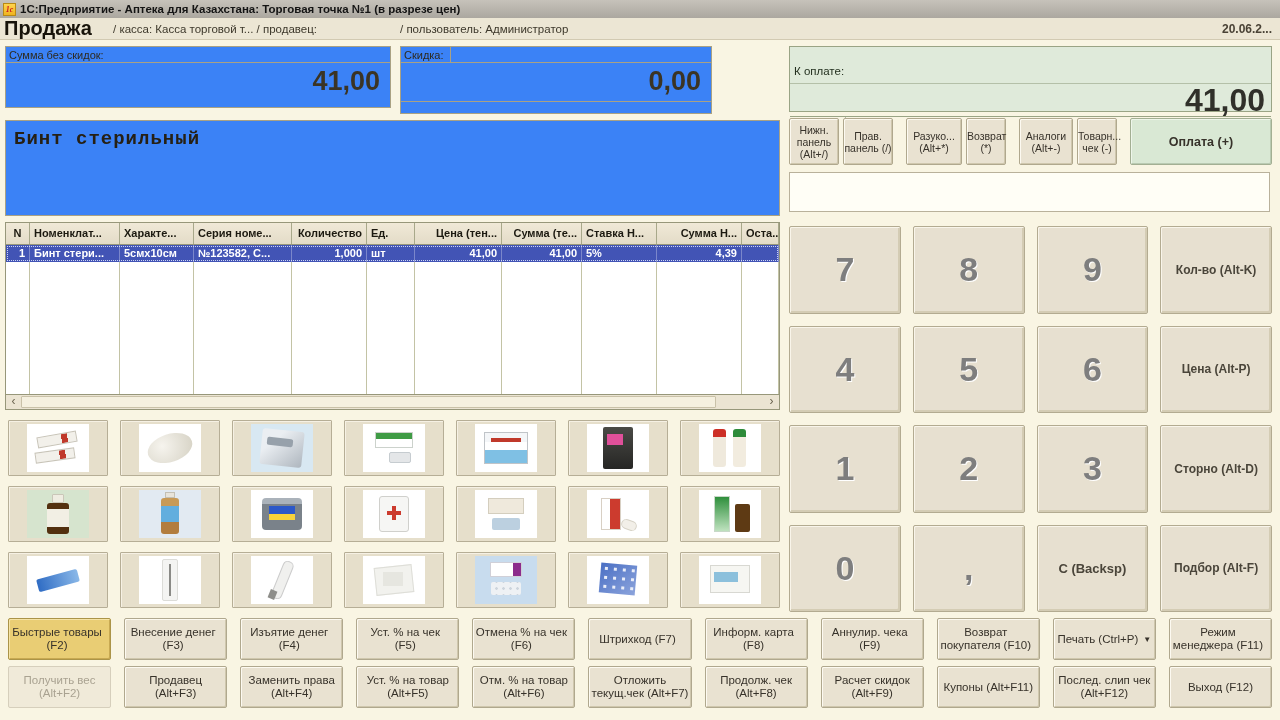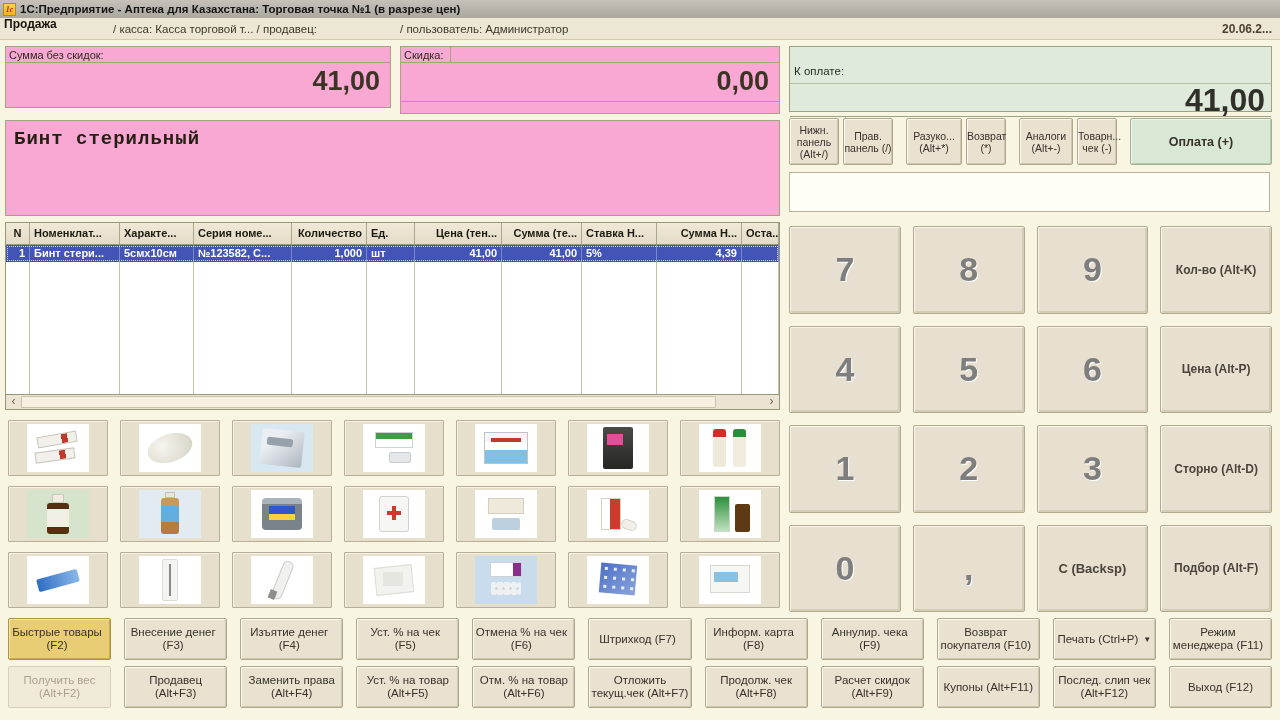--- a/index.html
+++ b/index.html
@@ -11,34 +11,34 @@
   .titlebar { position:absolute; left:0; top:0; width:1280px; height:18px;
     background:linear-gradient(180deg,#c6c2ba,#aba79f); display:flex; align-items:center; }
   .appicon { width:13px; height:13px; margin:0 4px 0 3px; background:linear-gradient(180deg,#ffd44e,#f0b41e);
     border:1px solid #b98a14; font:italic bold 8px "Liberation Serif",serif; color:#cc2020;
     display:flex; align-items:center; justify-content:center; }
   .wtitle { font-size:11.5px; font-weight:bold; color:#141414; }
 
   
   .header { position:absolute; left:0; top:18px; width:1280px; height:22px; background:#ece6d4;
     border-bottom:1px solid #d2cab2; }
-  .hd-title { position:absolute; left:4px; top:-1px; font-size:12px; font-weight:bold; color:#17130a; }
+  .hd-title { position:absolute; left:4px; top:-1px; font-size:20px; font-weight:bold; color:#17130a; }
   .hd-ctx1 { position:absolute; left:113px; top:5px; font-size:11.5px; color:#3d382b; }
   .hd-ctx2 { position:absolute; left:400px; top:5px; font-size:11.5px; color:#3d382b; }
   .hd-date { position:absolute; right:8px; top:4px; font-size:12px; font-weight:bold; color:#4a4336; }
 
   
-  .obox { border:1px solid #a9a183; background:#f9a8d4; }
+  .obox { border:1px solid #a9a183; background:#3b82f6; }
   .btn { background:#e9e2d1; border:1px solid #b0a88e; border-radius:2px; cursor:pointer;
     box-shadow:inset 1px 1px 0 #fdfaf1, inset -1px -1px 0 #cfc7ad;
     color:#37322a; font-family:"Liberation Sans",sans-serif; }
 
   
   .panel-sum { position:absolute; left:5px; top:46px; width:386px; height:62px; }
-  .panel-disc { position:absolute; left:400px; top:46px; width:380px; height:68px; display:flex; flex-direction:column; }
+  .panel-disc { position:absolute; left:400px; top:46px; width:312px; height:68px; display:flex; flex-direction:column; }
   .p-label { font-size:11px; color:#2e2a1e; padding:2px 3px; border-bottom:1px solid #a9a183; height:16px; }
   .p-label-cell { display:inline-block; border-right:1px solid #a9a183; padding:2px 6px 2px 3px; height:15px; font-size:11px; }
   .p-value { font-size:27px; font-weight:bold; color:#3b3424; text-align:right; padding:3px 10px 0 0; }
   .panel-disc .p-value { flex:1; }
   .disc-strip { height:12px; border-top:1px solid #a9a183; }
 
   
   .item-box { position:absolute; left:5px; top:120px; width:775px; height:96px; }
   .item-name { font:bold 19px "Liberation Mono", monospace; color:#262014; padding:7px 0 0 8px; letter-spacing:1px; }
   .item-calc { position:absolute; right:12px; bottom:6px; font-size:17px; color:#473a1c; white-space:pre; }

